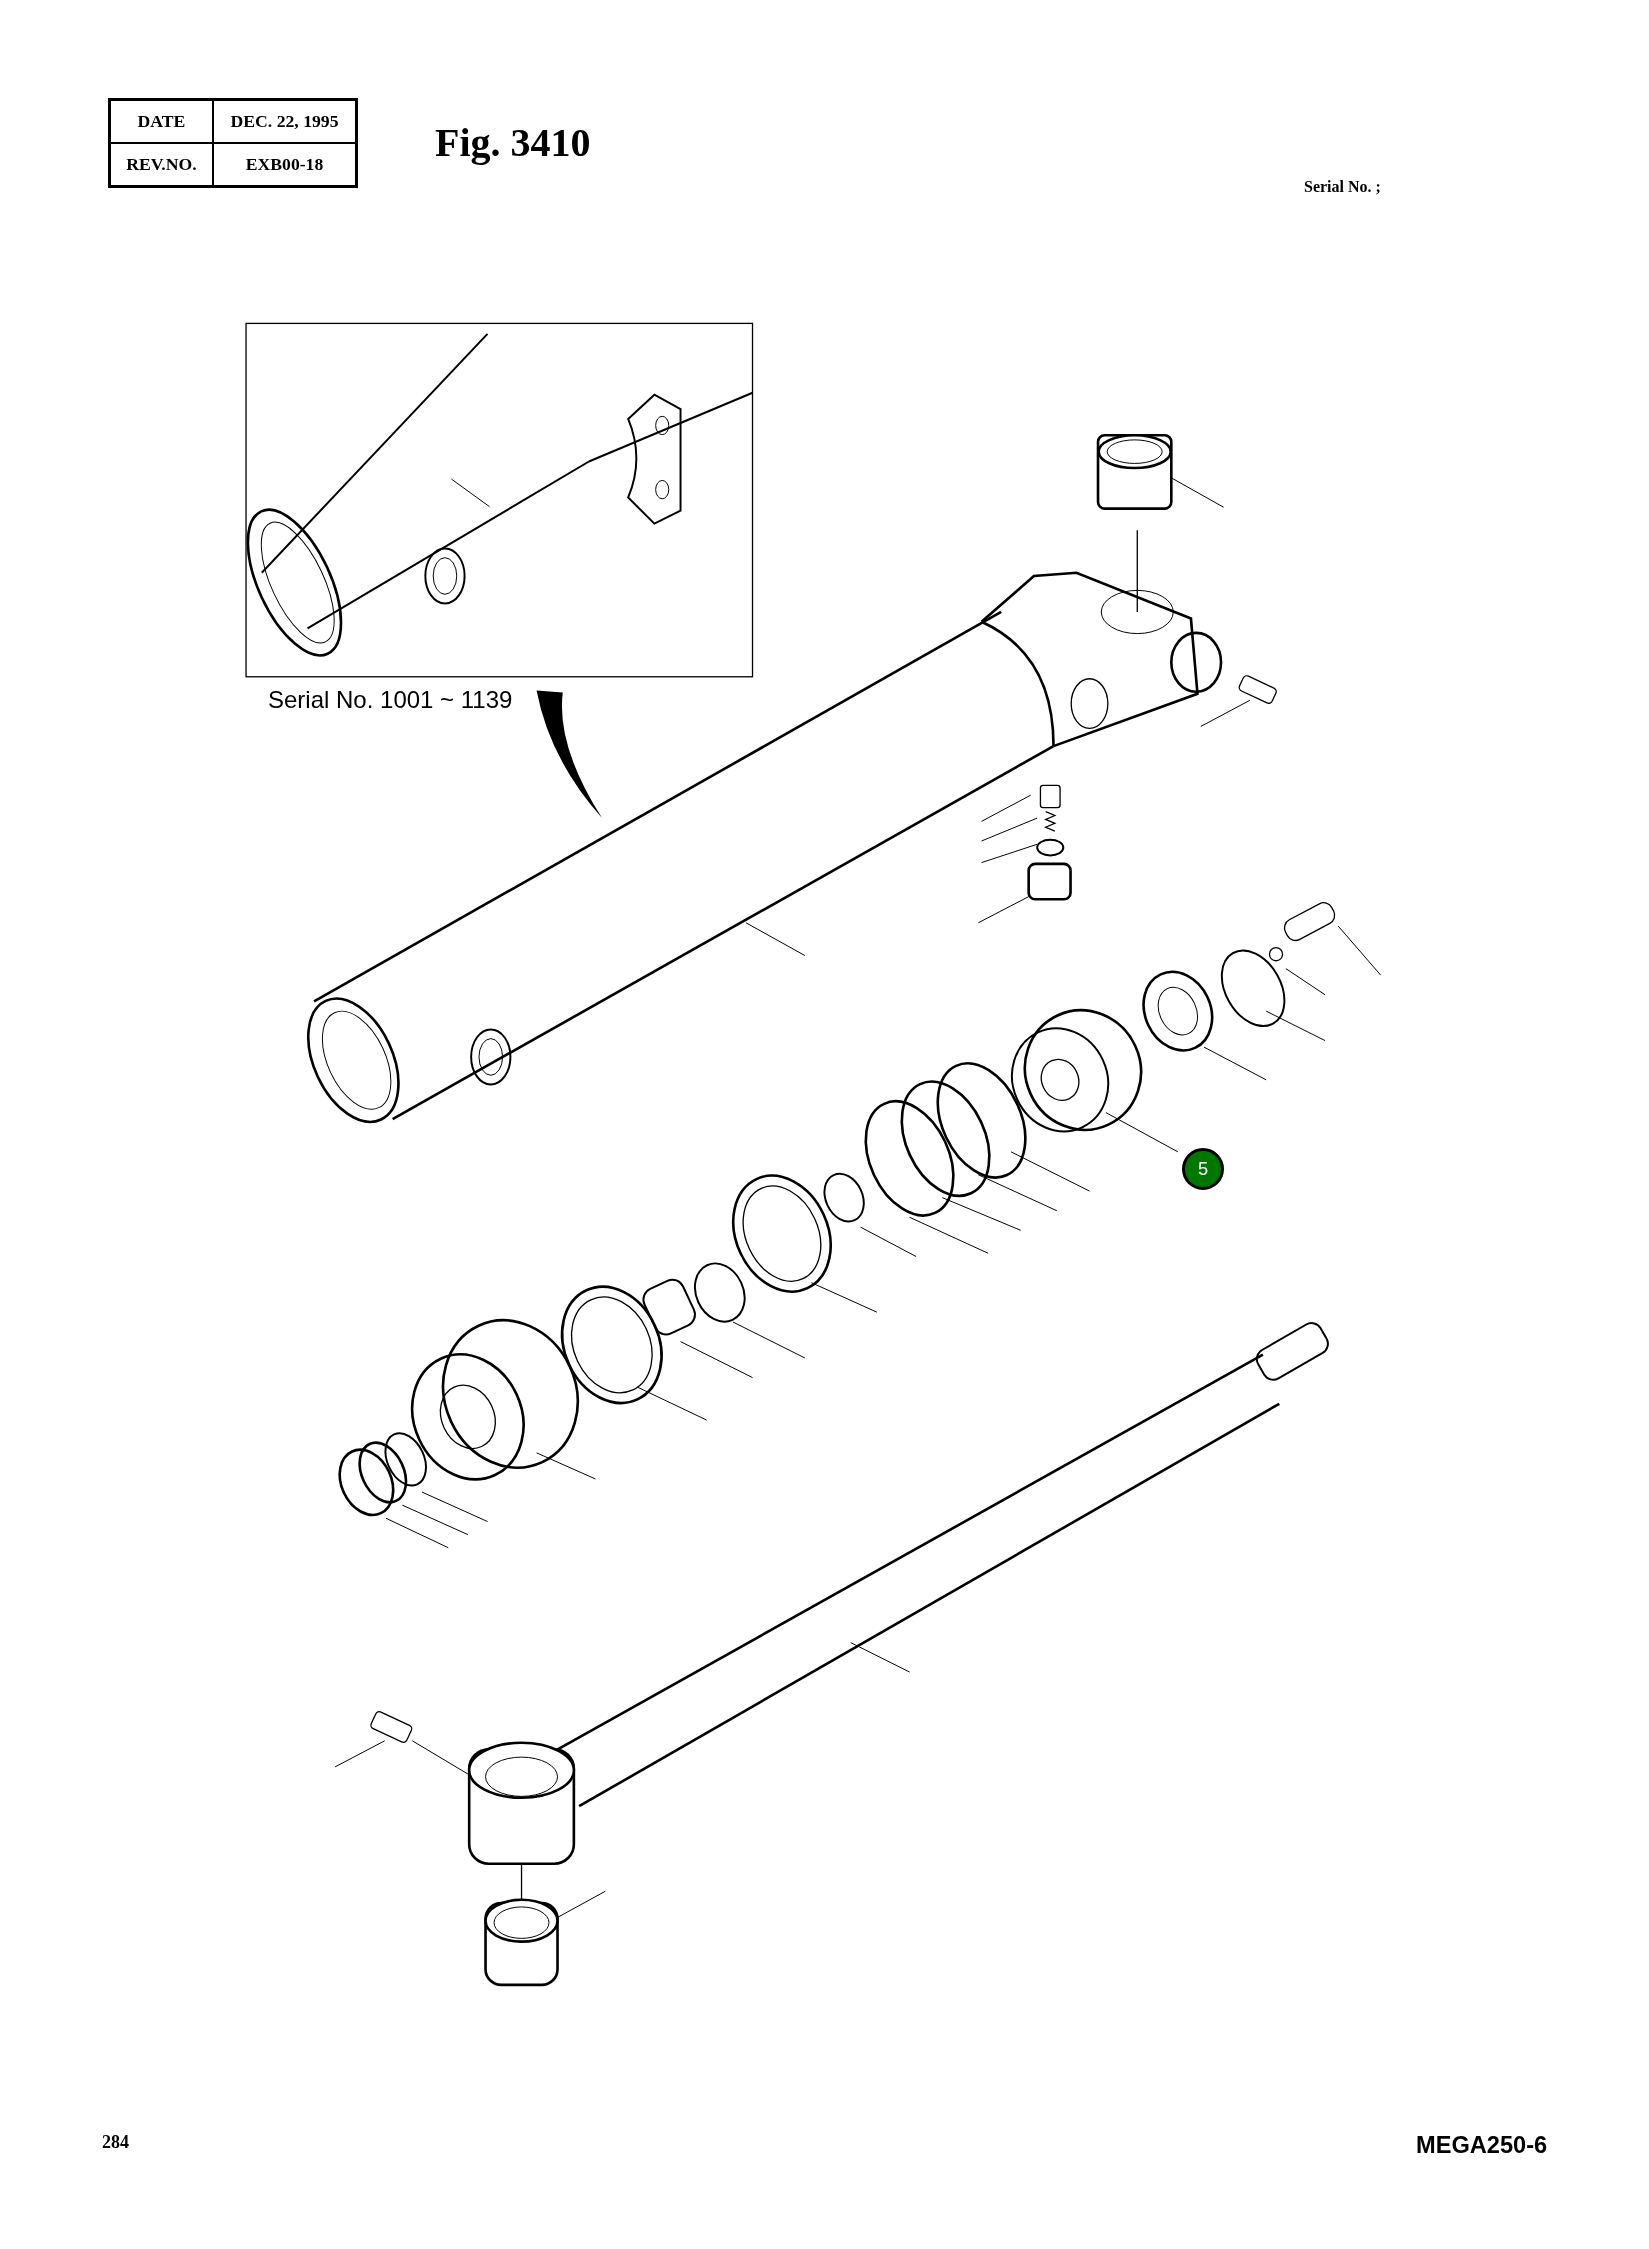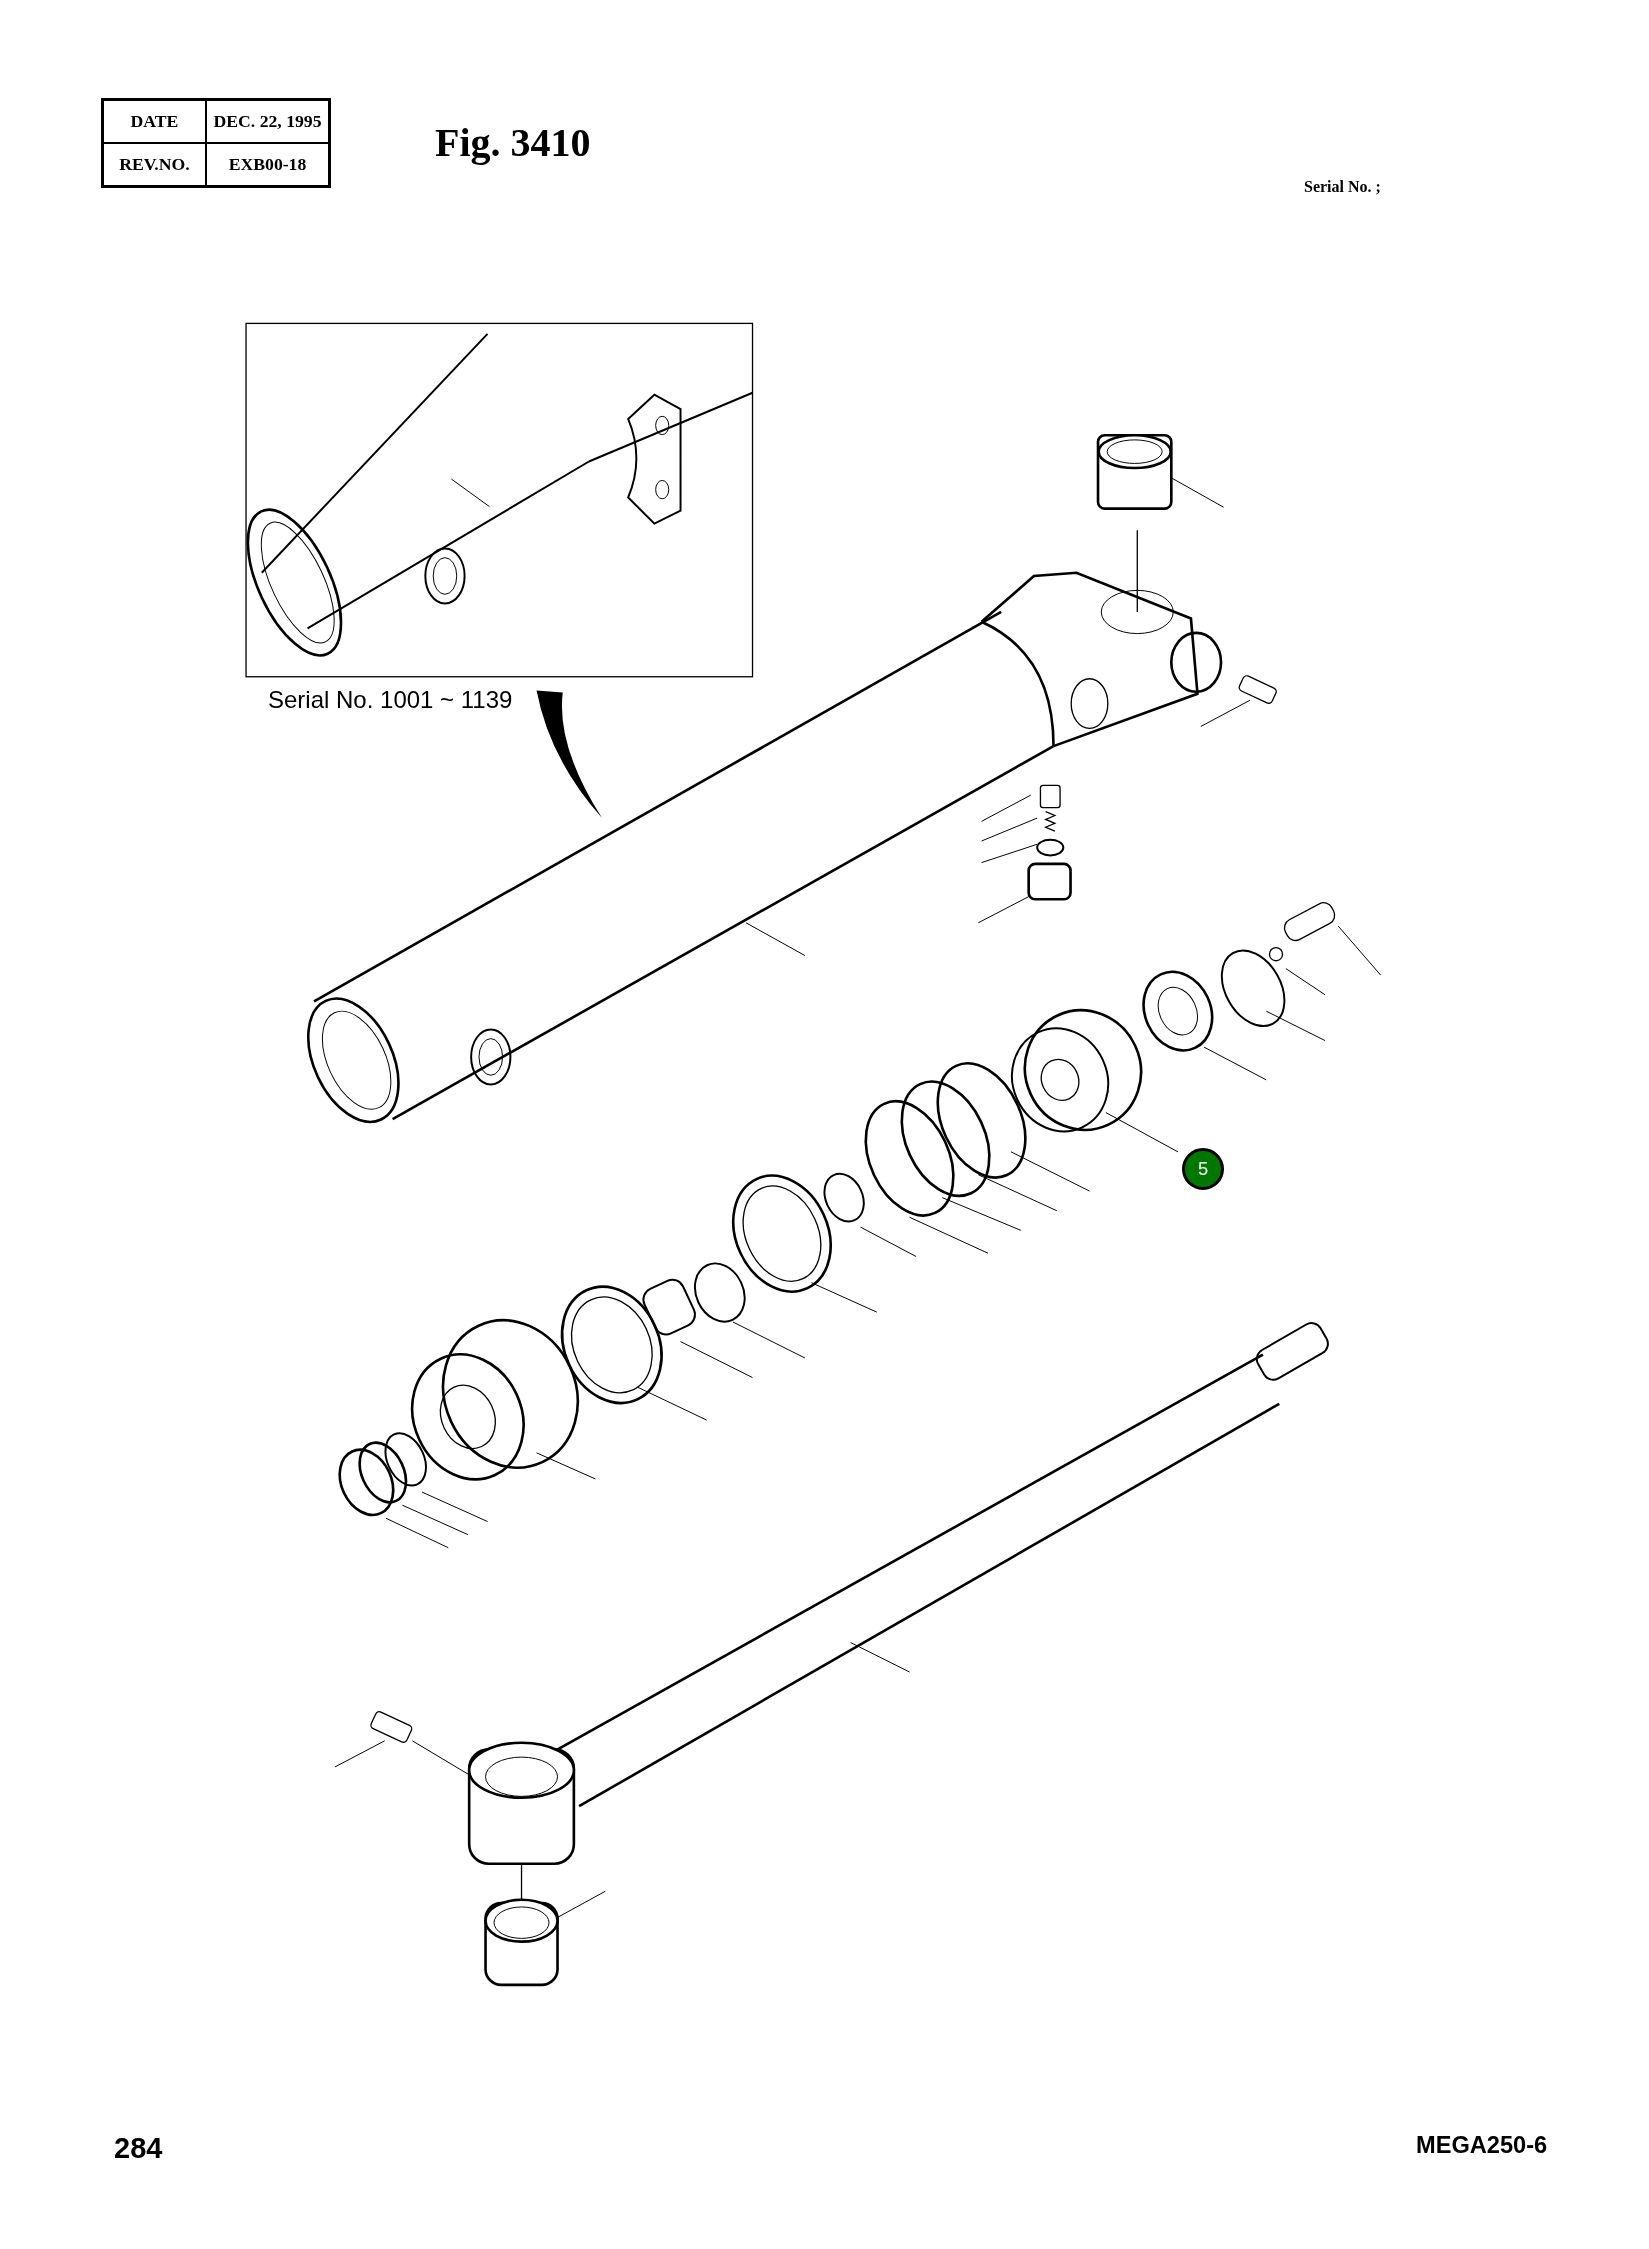--- a/index.html
+++ b/index.html
@@ -1,26 +1,26 @@
 <!DOCTYPE html>
 <html style="font-size:10.5px"><head>
 <meta charset="utf-8">
 <style>
   html, body { margin: 0; padding: 0; background: #ffffff; }
   body { width: 1649px; height: 2250px; position: relative; overflow: hidden; font-family: "Liberation Serif", serif; color: #000; }
-  .rev-table { position: absolute; left: 101px; top: 98px; width: 230px; height: 89px; border: 3.9px solid #000; box-sizing: border-box; border-collapse: collapse; }
+  .rev-table { position: absolute; left: 108px; top: 98px; width: 250px; height: 89px; border: 3.9px solid #000; box-sizing: border-box; border-collapse: collapse; }
   .rev-table td { border: 2px solid #000; font-family: "Liberation Serif", serif; font-weight: bold; font-size: 17.7px; text-align: center; padding: 0; height: 41px; }
   .rev-table td.lbl { width: 101px; }
   .fig-no { position: absolute; left: 435px; top: 119px; font-family: "Liberation Serif", serif; font-weight: bold; font-size: 40px; }
   .title-block { position: absolute; left: 582px; top: 97px; font-family: "Liberation Serif", serif; font-weight: bold; font-size: 33px; line-height: 42px; }
   .serial-top { position: absolute; left: 1304px; top: 178px; font-family: "Liberation Serif", serif; font-weight: bold; font-size: 16px; }
   .drawing { position: absolute; left: 0; top: 0; width: 1649px; height: 2250px; }
   .inset-serial { position: absolute; left: 268px; top: 686px; font-family: "Liberation Sans", sans-serif; font-size: 24px; }
   .callout { position: absolute; left: 1182px; top: 1148px; width: 42px; height: 42px; border-radius: 50%; border: 3.3px solid #000; box-sizing: border-box; display: flex; align-items: center; justify-content: center; color: #fff; font-family: "Liberation Sans", sans-serif; font-size: 18.3px; }
-  .footer-page { position: absolute; left: 114px; top: 2132px; font-family: Liberation Sans, sans-serif; font-weight: bold; font-size: 29px; }
+  .footer-page { position: absolute; left: 102px; top: 2132px; font-family: Liberation Serif, serif; font-weight: bold; font-size: 18px; }
   .footer-model { position: absolute; left: 1416px; top: 2132px; font-family: "Liberation Sans", sans-serif; font-weight: bold; font-size: 23.6px; }
 </style>
 </head>
 <body>
 
 <table class="rev-table">
   <tbody>
       <tr>
     <td class="lbl">DATE</td>
     <td>DEC. 22, 1995</td>

